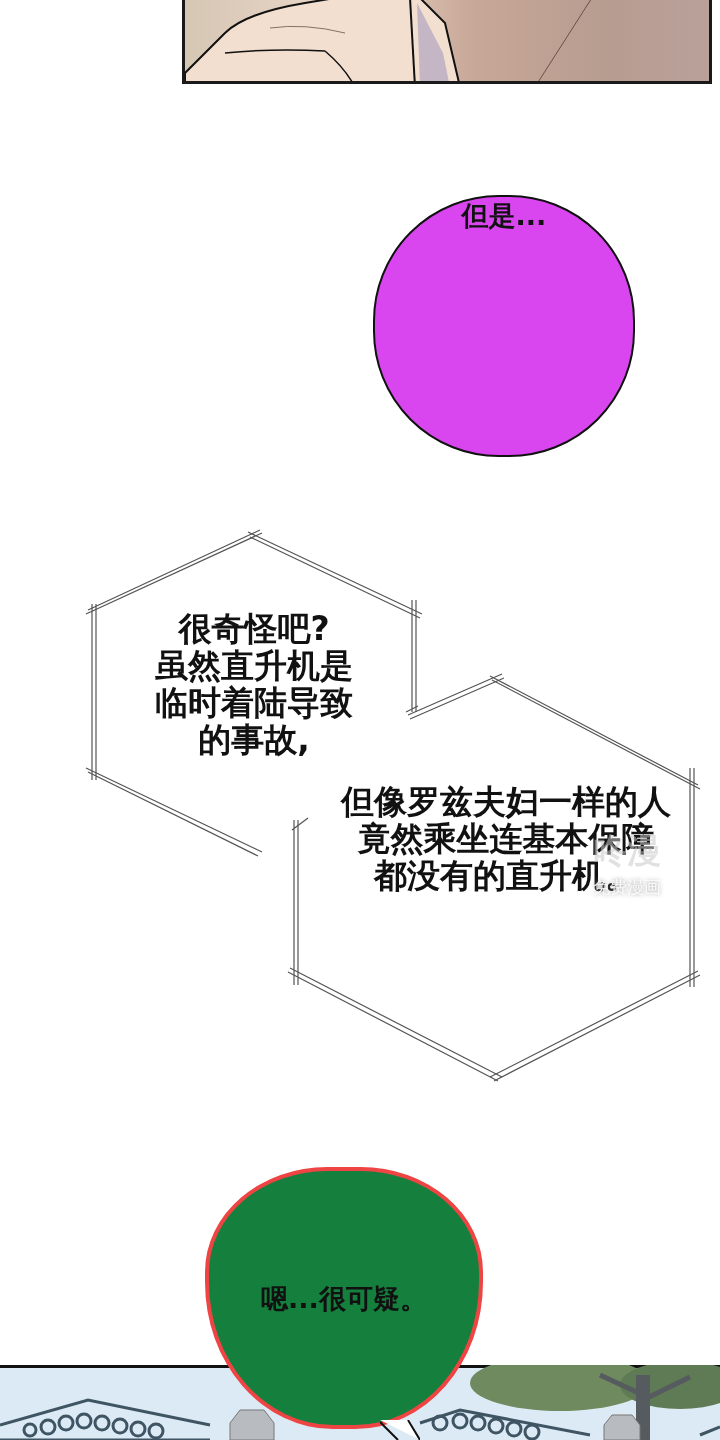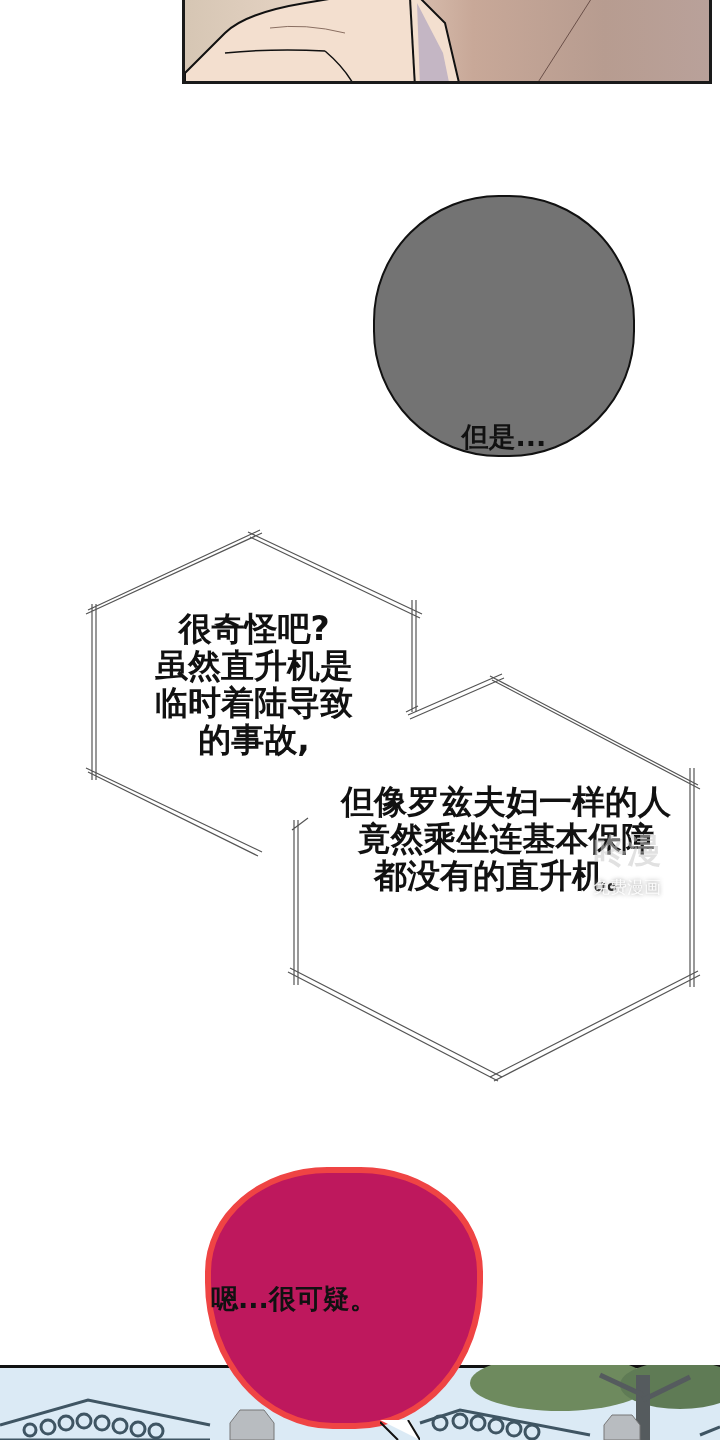--- a/index.html
+++ b/index.html
@@ -2,25 +2,25 @@
 <html><head>
 <meta charset="utf-8">
 <style>
   html, body { margin:0; padding:0; }
   body { width:720px; height:1440px; background:#ffffff; position:relative; overflow:hidden;
          font-family:"DejaVu Sans", "Liberation Sans", sans-serif; }
   .abs { position:absolute; }
   .panel-top { left:182px; top:-10px; width:530px; height:94px; border:3px solid #1a1a1a; box-sizing:border-box;
                background:linear-gradient(90deg,#d6c6b4 0%,#ead7c8 30%,#c8a898 55%,#b79c90 80%,#b9a19a 100%); overflow:hidden; }
   .bubble-round { left:373px; top:195px; width:262px; height:262px; border:2px solid #111; border-radius:48%;
-                  background:#737373; box-sizing:border-box; display:flex; align-items:flex-end; justify-content:center; }
+                  background:#d946ef; box-sizing:border-box; display:flex; align-items:flex-start; justify-content:center; }
   .bubble-text { font-size:27px; font-weight:bold; color:#111; text-align:center; line-height:37px; }
   .hex-text { font-size:33px; font-weight:bold; color:#111; text-align:center; line-height:37px; white-space:pre-line; }
-  .bubble-bottom { left:205px; top:1167px; width:278px; height:262px; border:6px solid #ef4444; border-radius:44% 44% 46% 46% / 40% 40% 56% 56%;
-                   background:#be185d; box-sizing:border-box; display:flex; align-items:center; z-index:3; }
+  .bubble-bottom { left:205px; top:1167px; width:278px; height:262px; border:4px solid #ef4444; border-radius:44% 44% 46% 46% / 40% 40% 56% 56%;
+                   background:#15803d; box-sizing:border-box; display:flex; align-items:center; justify-content:center; z-index:3; }
   .watermark { left:567px; top:826px; width:120px; height:98px; z-index:4; }
 </style>
 </head>
 <body>
 
 <div class="abs panel-top">
   <svg width="530" height="94" viewBox="0 0 530 94">
     <path d="M0 80 L40 40 Q60 20 120 10 L180 0 L230 0 L260 30 L275 94 L0 94 Z" fill="#f3dfcf" stroke="#111" stroke-width="2"></path>
     <path d="M40 60 Q90 55 140 58" stroke="#111" stroke-width="1.5" fill="none"></path>
     <path d="M140 58 Q160 75 170 94" stroke="#111" stroke-width="1.5" fill="none"></path>

